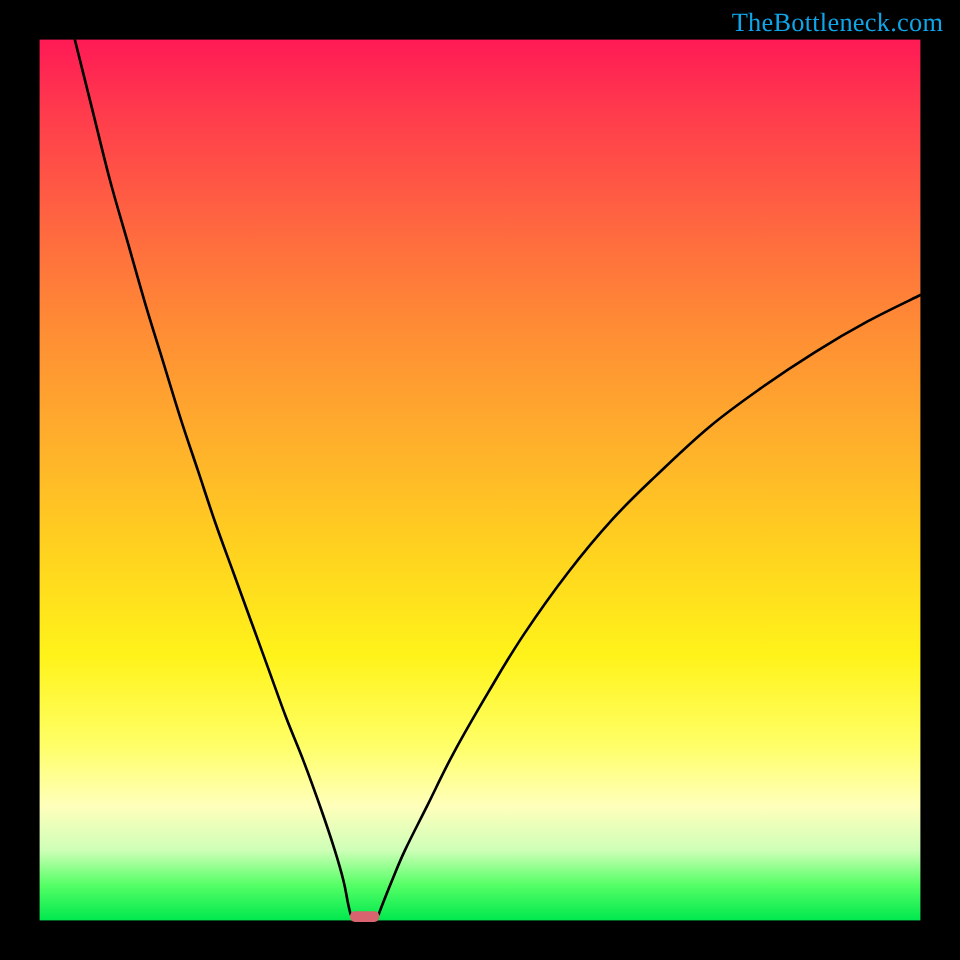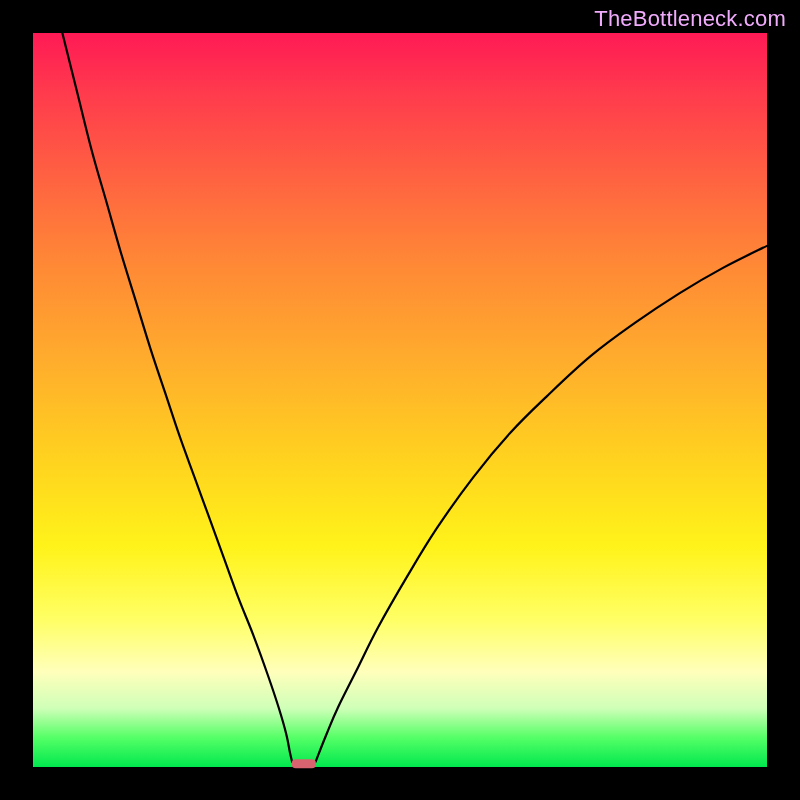--- a/index.html
+++ b/index.html
@@ -39,25 +39,26 @@
       #ffffbb 87%,
       #cfffb8 92%,
       #55ff66 96%,
       #00e84e 100%
     );
   }
   .watermark {
     position: absolute;
     top: 6px;
     right: 14px;
-    color: #f0abfc;
+    color: #0ea5e9;
     font-size: 22px;
     font-weight: 500;
     letter-spacing: 0.2px;
     user-select: none;
+    font-family: Liberation Serif, serif;
   }
   svg.curve {
     position: absolute;
     left: 0;
     top: 0;
     width: 734px;
     height: 734px;
     overflow: visible;
   }
 </style>

